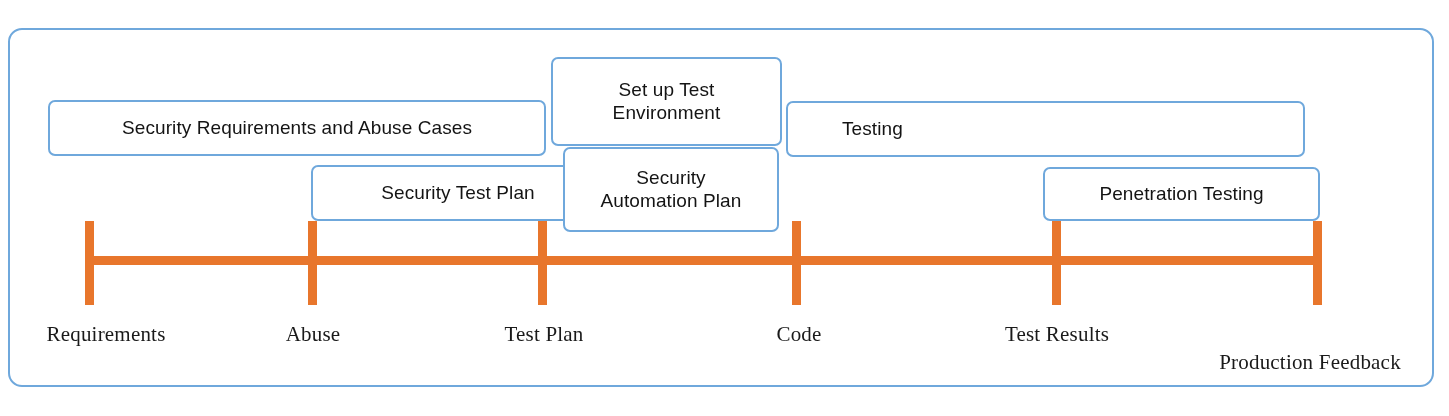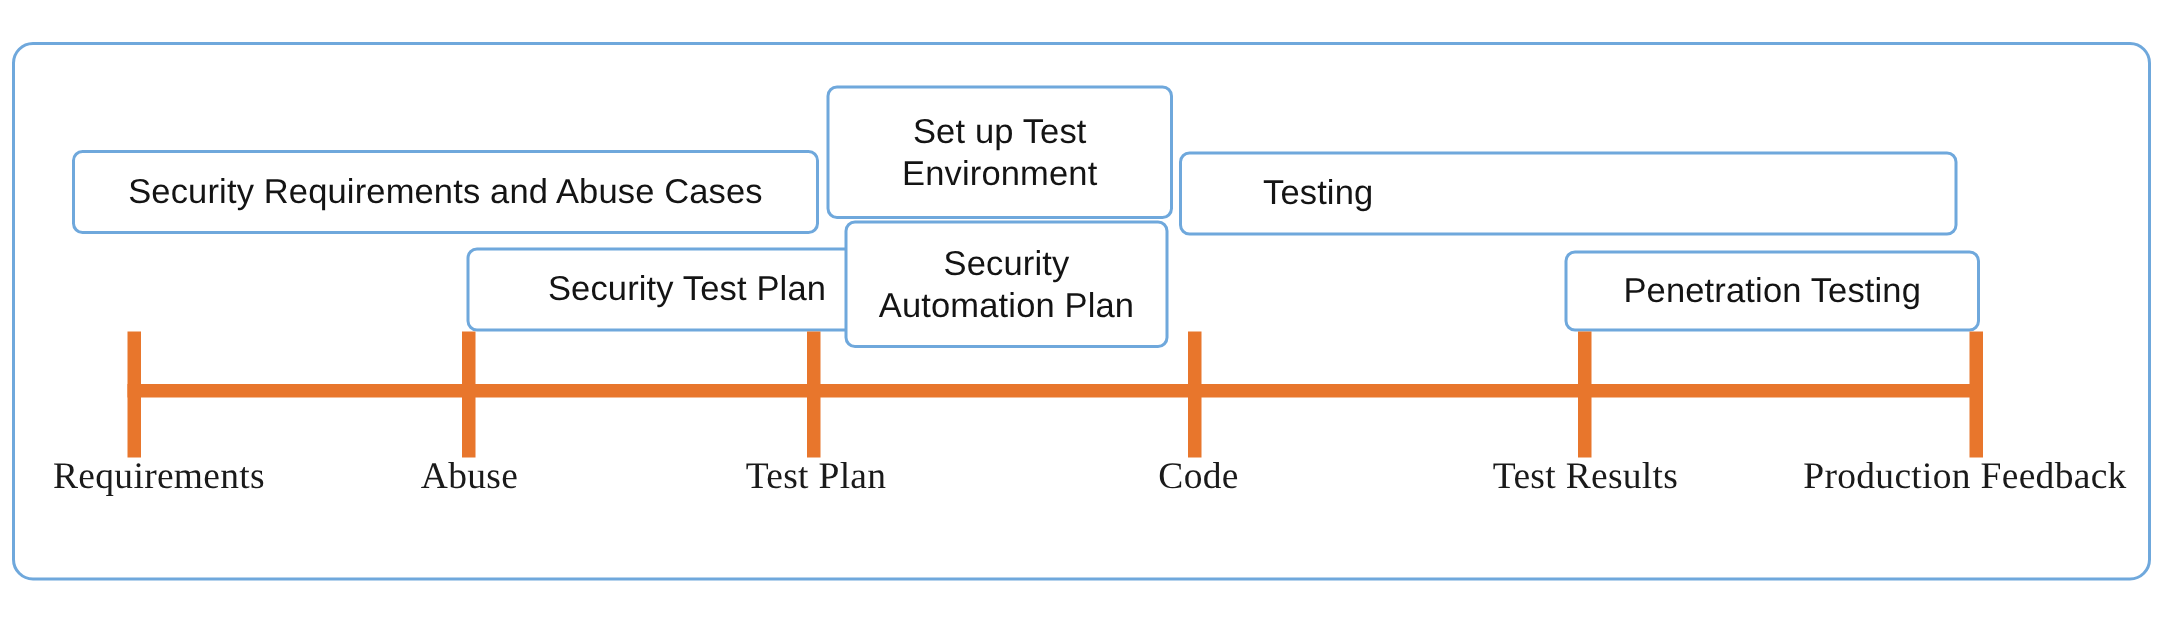--- a/index.html
+++ b/index.html
@@ -31,21 +31,21 @@
   .activity-box {
     position: absolute;
     border: 2px solid #6FA8DC;
     border-radius: 7px;
     background: #ffffff;
     box-sizing: border-box;
     display: flex;
     align-items: center;
     justify-content: center;
     color: #141414;
-    font-size: 23px;
+    font-size: 19px;
     line-height: 1.18;
     text-align: center;
     letter-spacing: 0.1px;
     white-space: pre-line;
     padding: 0 10px;
   }
   .activity-box.align-left {
     justify-content: flex-start;
     text-align: left;
     padding-left: 54px;
@@ -61,23 +61,23 @@
   }
   .tick-mark {
     position: absolute;
     width: 9px;
     height: 84px;
     top: 221px;
     background: #E8762C;
   }
   .tick-label {
     position: absolute;
-    top: 304px;
+    top: 322px;
     font-family: "Liberation Serif", serif;
-    font-size: 25px;
+    font-size: 21px;
     color: #1a1a1a;
     white-space: nowrap;
     transform: translateX(-50%);
     letter-spacing: 0.2px;
   }
 </style>
 </head>
 <body>
 
 <div id="stage">
@@ -117,15 +117,15 @@
   <div class="tick-mark" style="left:538px;"></div>
   <div class="tick-mark" style="left:792px;"></div>
   <div class="tick-mark" style="left:1052px;"></div>
   <div class="tick-mark" style="left:1313px;"></div>
 
   <div class="tick-label" style="left:106px;">Requirements</div>
   <div class="tick-label" style="left:313px;">Abuse</div>
   <div class="tick-label" style="left:544px;">Test Plan</div>
   <div class="tick-label" style="left:799px;">Code</div>
   <div class="tick-label" style="left:1057px;">Test Results</div>
-  <div class="tick-label" style="left:1310px;">Production Feedback</div>
+  <div class="tick-label" style="left:1310px;margin-top:28px;">Production Feedback</div>
 
 </div>
 
 </body></html>

